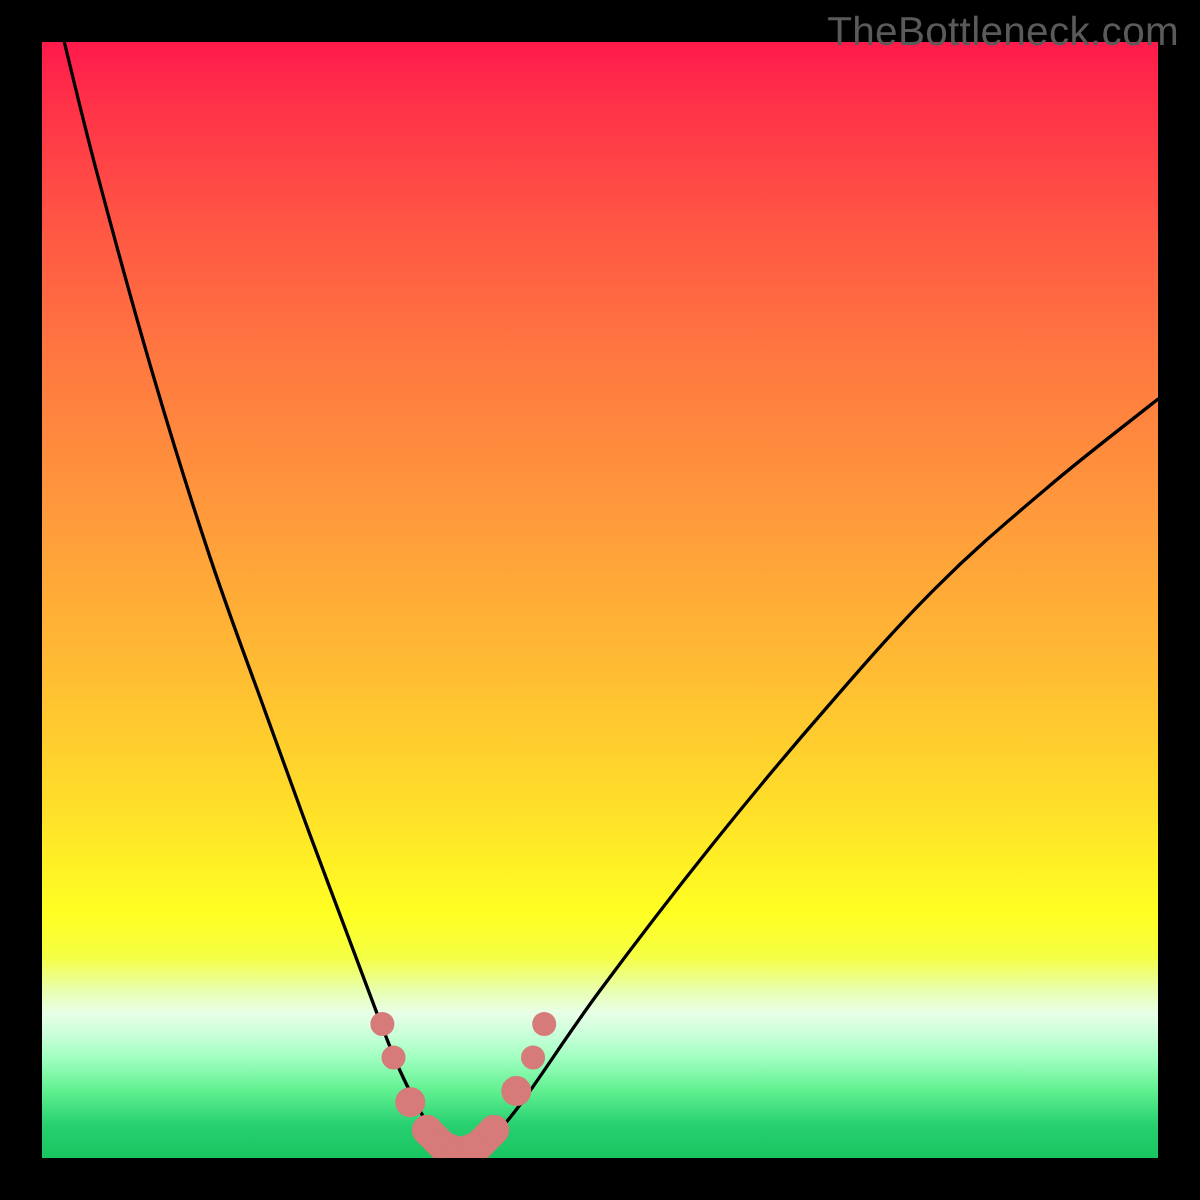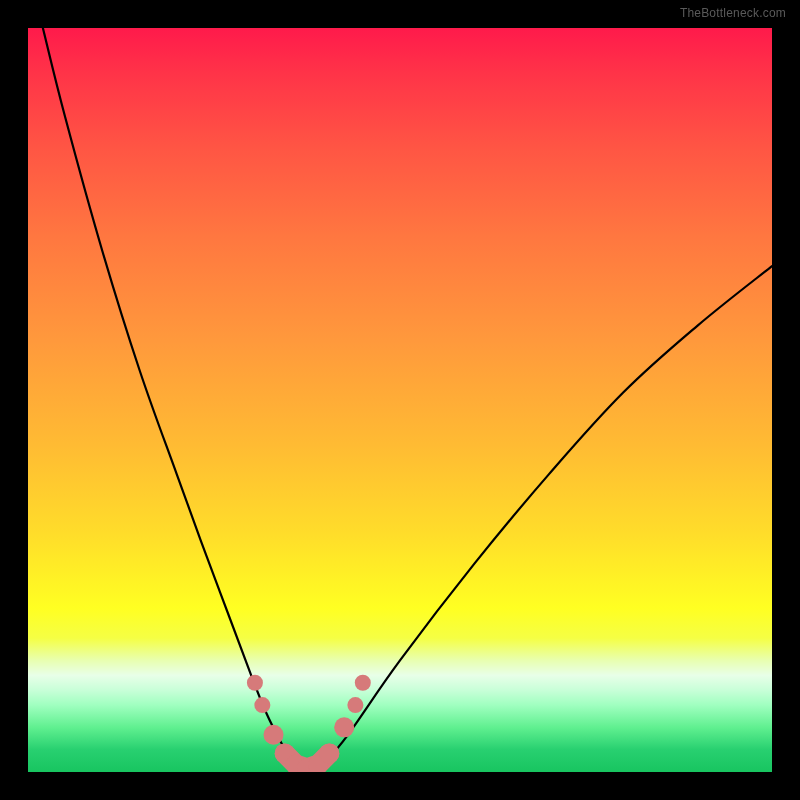--- a/index.html
+++ b/index.html
@@ -43,21 +43,21 @@
       #60f090 94%,
       #28d070 97%,
       #18c560 100%
     );
   }
   .watermark {
     position: absolute;
     top: 6px;
     right: 14px;
     color: #5a5a5a;
-    font-size: 12px;
+    font-size: 27px;
     font-weight: 500;
     letter-spacing: 0.2px;
   }
   svg.curve {
     position: absolute;
     left: 0;
     top: 0;
     width: 744px;
     height: 744px;
   }

